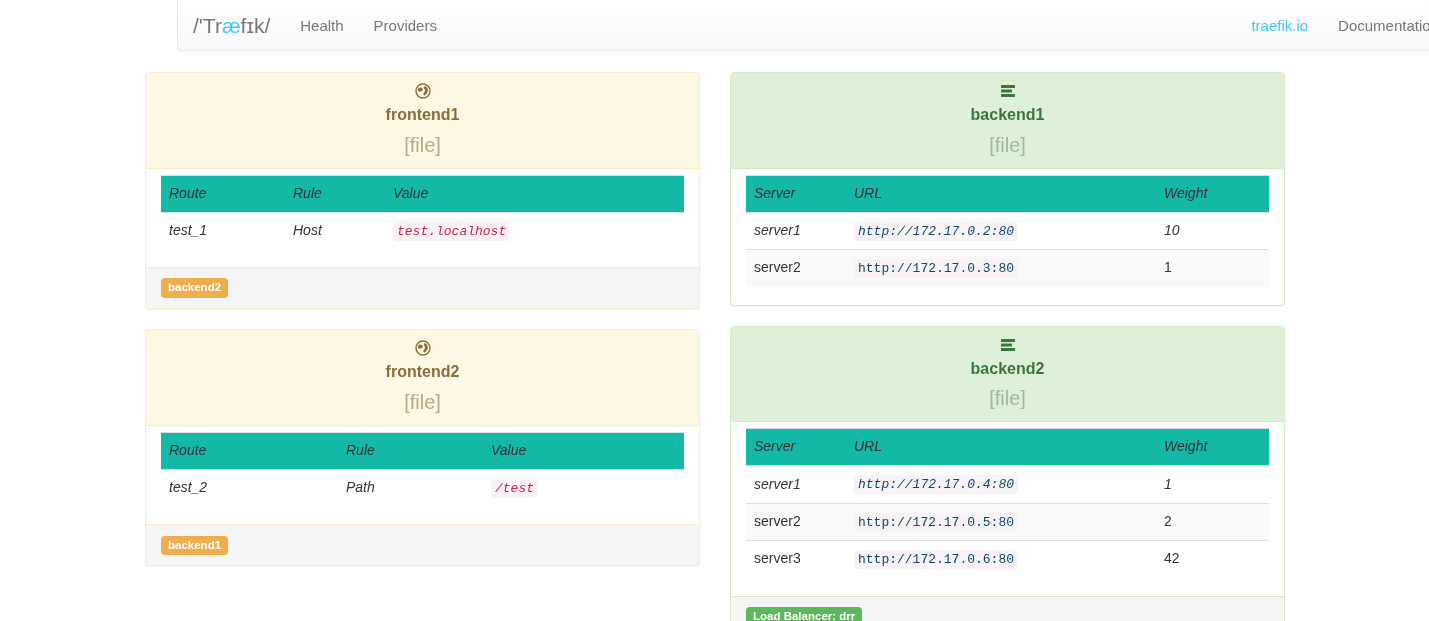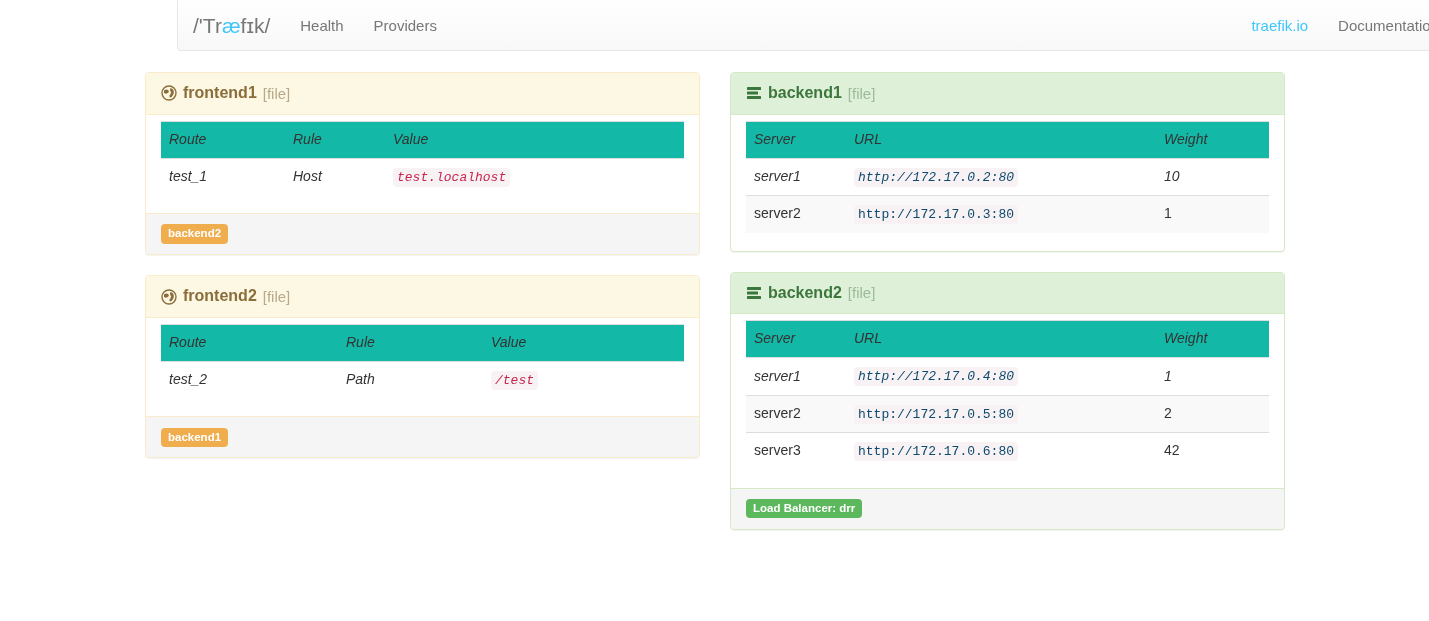--- a/index.html
+++ b/index.html
@@ -105,26 +105,27 @@
     border-color: #d6e9c6;
     color: #3c763d;
   }
   .panel-title {
     margin: 0;
     font-size: 16px;
     font-weight: bold;
     display: flex;
     align-items: center;
     gap: 6px;
+    flex-direction: column;
   }
   .panel-title .name { font-weight: bold; }
   .panel-title .provider {
     font-weight: normal;
     color: #a0a0a0;
-    font-size: 15px;
+    font-size: 20px;
   }
   .panel-success .panel-title .provider { color: #9bbb9b; }
   .panel-warning .panel-title .provider { color: #b9a98a; }
 
   .glyph { display: inline-block; width: 16px; height: 16px; flex: 0 0 16px; }
   .glyph svg { display: block; }
 
   .panel-body { padding: 0; }
 
   

